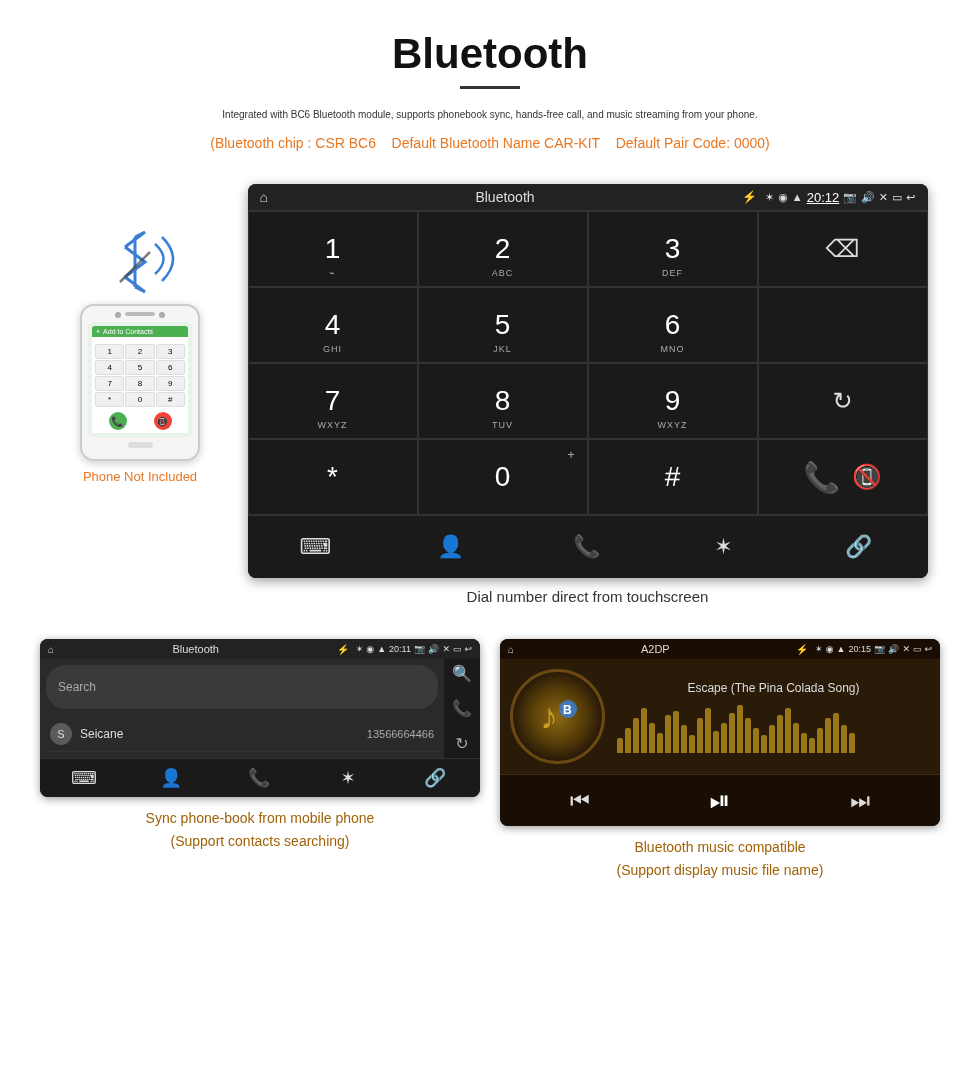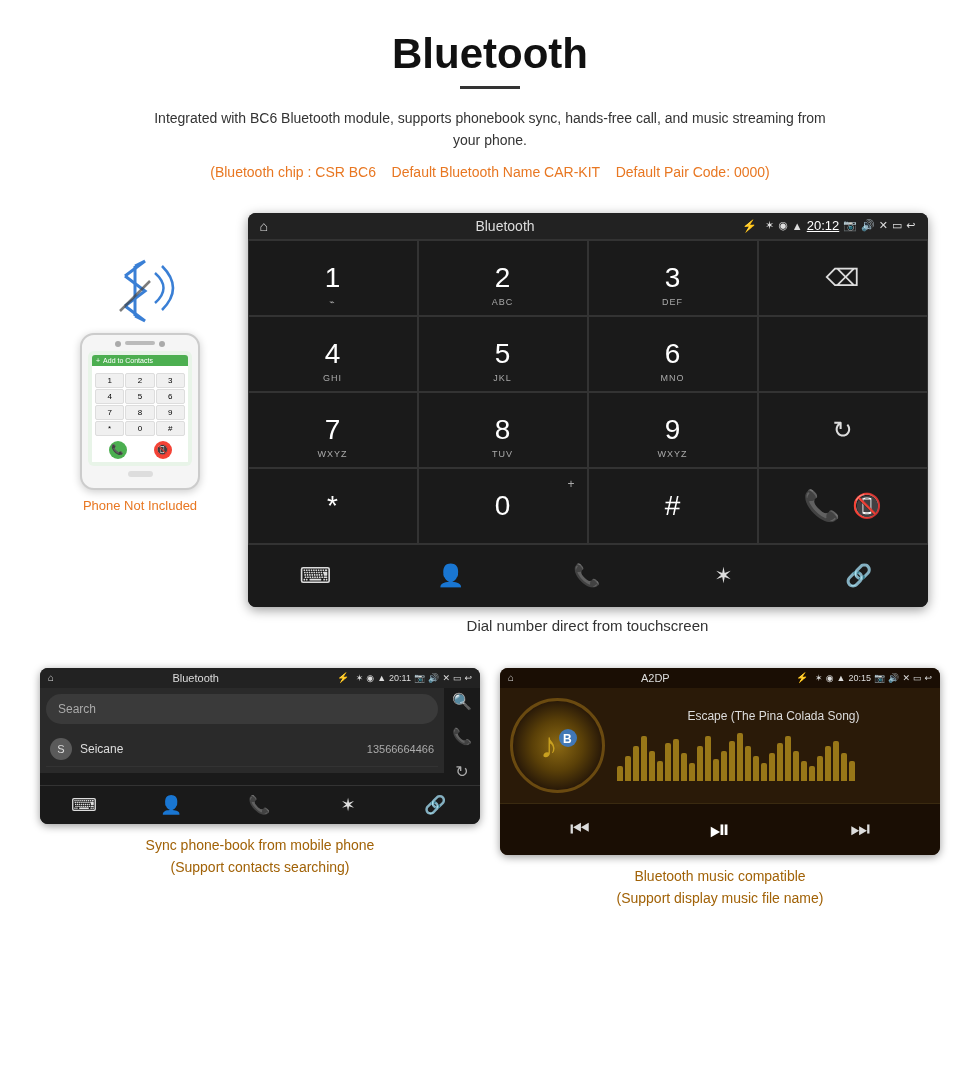--- a/index.html
+++ b/index.html
@@ -22,21 +22,21 @@
       color: #111;
       display: block;
     }
     .title-underline {
       width: 60px;
       height: 3px;
       background: #333;
       margin: 8px auto 18px;
     }
     .page-description {
-      font-size: 14px;
+      font-size: 10px;
       color: #333;
       line-height: 1.6;
       max-width: 680px;
       margin: 9px auto 8px;
     }
     .bluetooth-info {
       font-size: 14px;
       color: #e87722;
       text-align: center;
       margin-bottom: 18px;
@@ -311,21 +311,21 @@
       font-size: 10px;
       color: #ddd;
       gap: 6px;
     }
     .pb-title { flex: 1; text-align: center; font-size: 11px; color: #ddd; font-weight: 500; }
     .pb-status-icons { display: flex; gap: 3px; font-size: 9px; color: #ddd; }
     .pb-content { background: #2a2a2a; padding: 6px; }
     .pb-search {
       background: #3a3a3a;
       border-radius: 20px;
-      padding: 8px 12px;
+      padding: 15px 12px;
       color: #aaa;
       font-size: 12px;
       margin-bottom: 8px;
       display: flex;
       align-items: center;
     }
     .pb-contact {
       display: flex;
       align-items: center;
       padding: 6px 4px;

